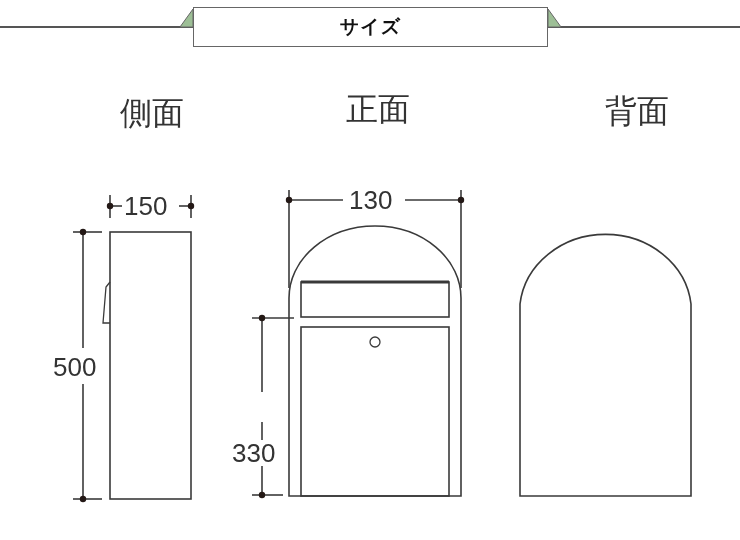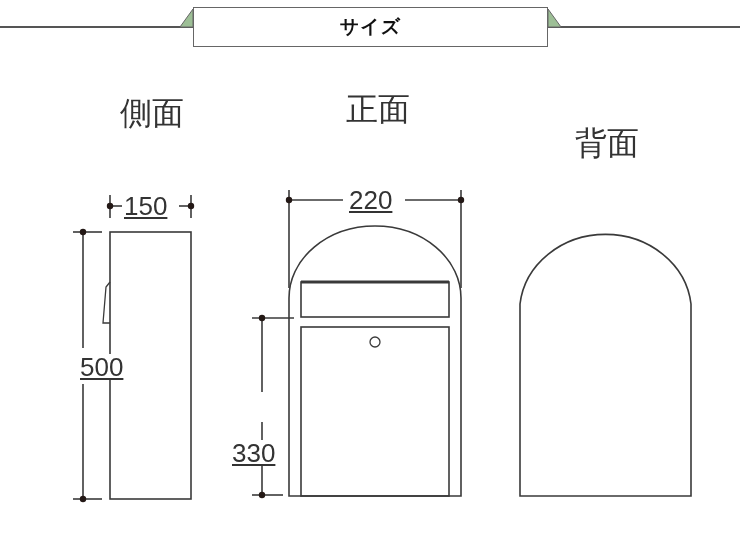--- a/index.html
+++ b/index.html
@@ -6,21 +6,21 @@
   body { width: 740px; height: 540px; position: relative; overflow: hidden;
          font-family: "DejaVu Sans", sans-serif; color: #231815; }
   .abs { position: absolute; text-align: center; }
   .header-line { left: 0; top: 26px; width: 740px; height: 2px; background: #555; }
   .title-box { left: 193px; top: 7px; width: 355px; height: 40px; background: #fff;
                border: 1.5px solid #666; box-sizing: border-box;
                display: flex; align-items: center; justify-content: center;
                font-size: 19px; font-weight: bold; letter-spacing: 1px; color: #111; }
   .view-label { font-size: 32px; color: #333; }
   .dim { font-family: "Liberation Sans", sans-serif; font-size: 26px; color: #333;
-         background: #fff; line-height: 1; text-decoration: underline; }
+         background: #fff; line-height: 1; }
   svg { position: absolute; left: 0; top: 0; }
 </style>
 </head>
 <body>
 
 <div class="abs header-line"></div>
 
 <svg width="740" height="540">
 
   <polygon points="180,27 193,9 193,27" fill="#9dbf96" stroke="#666" stroke-width="1"></polygon>
@@ -71,18 +71,18 @@
     <circle cx="262" cy="495" r="3.2"></circle>
   </g>
 </svg>
 
 <div class="abs title-box">
   <span>サイズ</span>
 </div>
 
 <div class="abs view-label" style="left:120px; top:92px;">側面</div>
 <div class="abs view-label" style="left:346px; top:88px;font-family:Liberation Mono, monospace;">正面</div>
-<div class="abs view-label" style="left:575px; top:90px;margin-top:32px;">背面</div>
+<div class="abs view-label" style="left:605px; top:90px;">背面</div>
 
 <div class="abs dim" style="left:124px; top:193px;">150</div>
-<div class="abs dim" style="left:53px; top:354px;margin-left:27px;">500</div>
-<div class="abs dim" style="left:349px; top:187px;">220</div>
+<div class="abs dim" style="left:53px; top:354px;">500</div>
+<div class="abs dim" style="left:349px; top:187px;">130</div>
 <div class="abs dim" style="left:232px; top:396px;margin-top:44px;">330</div>
 
 </body></html>

